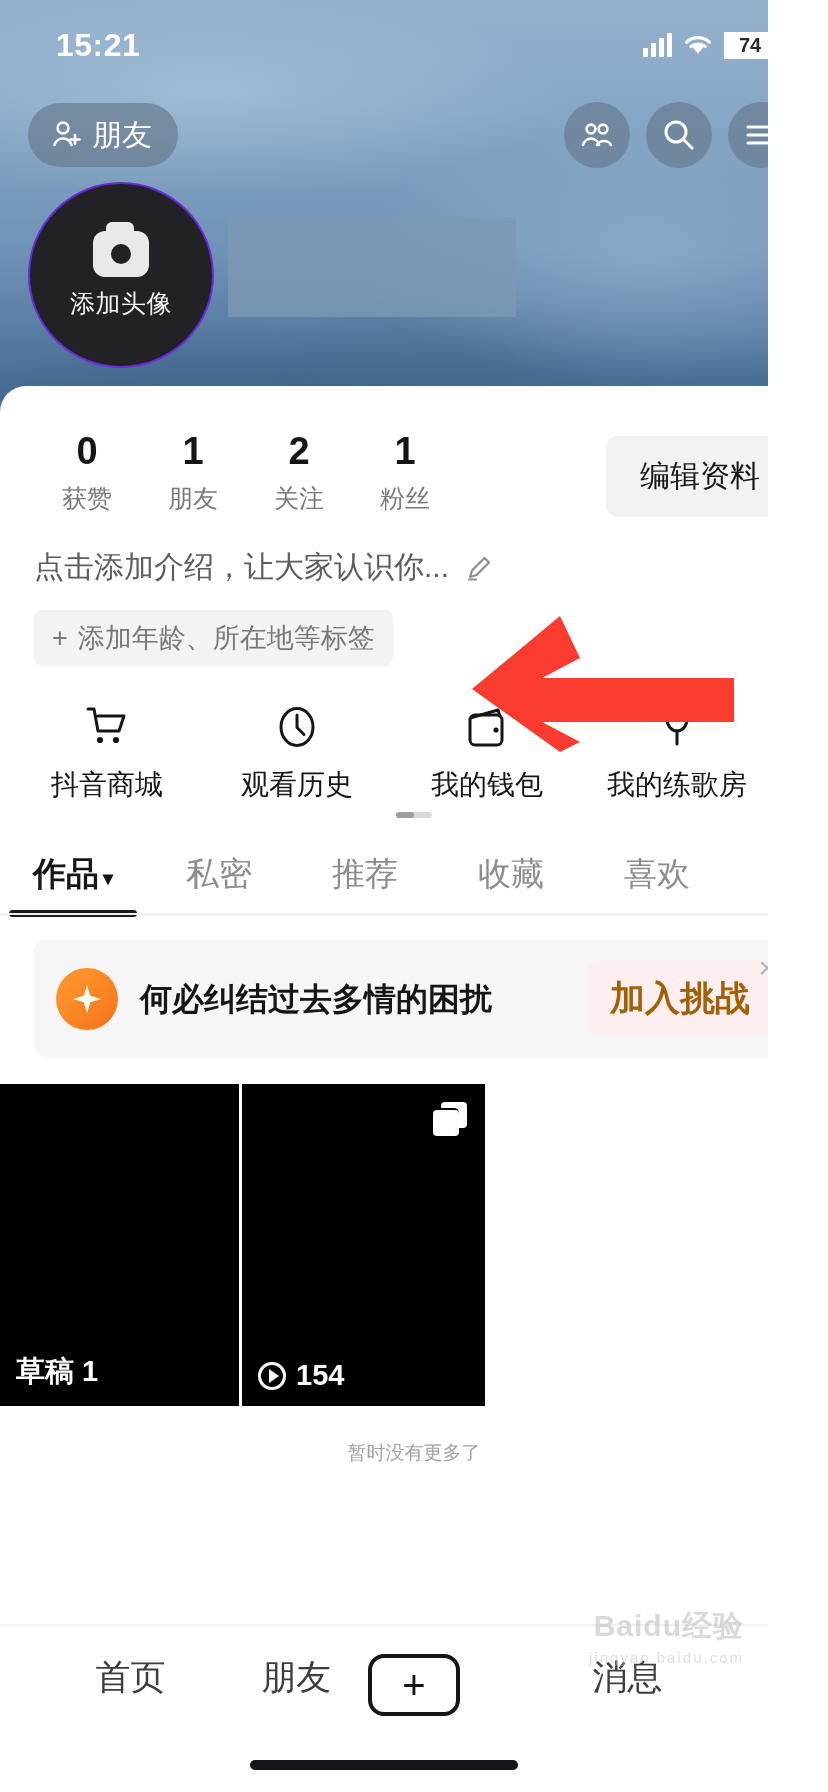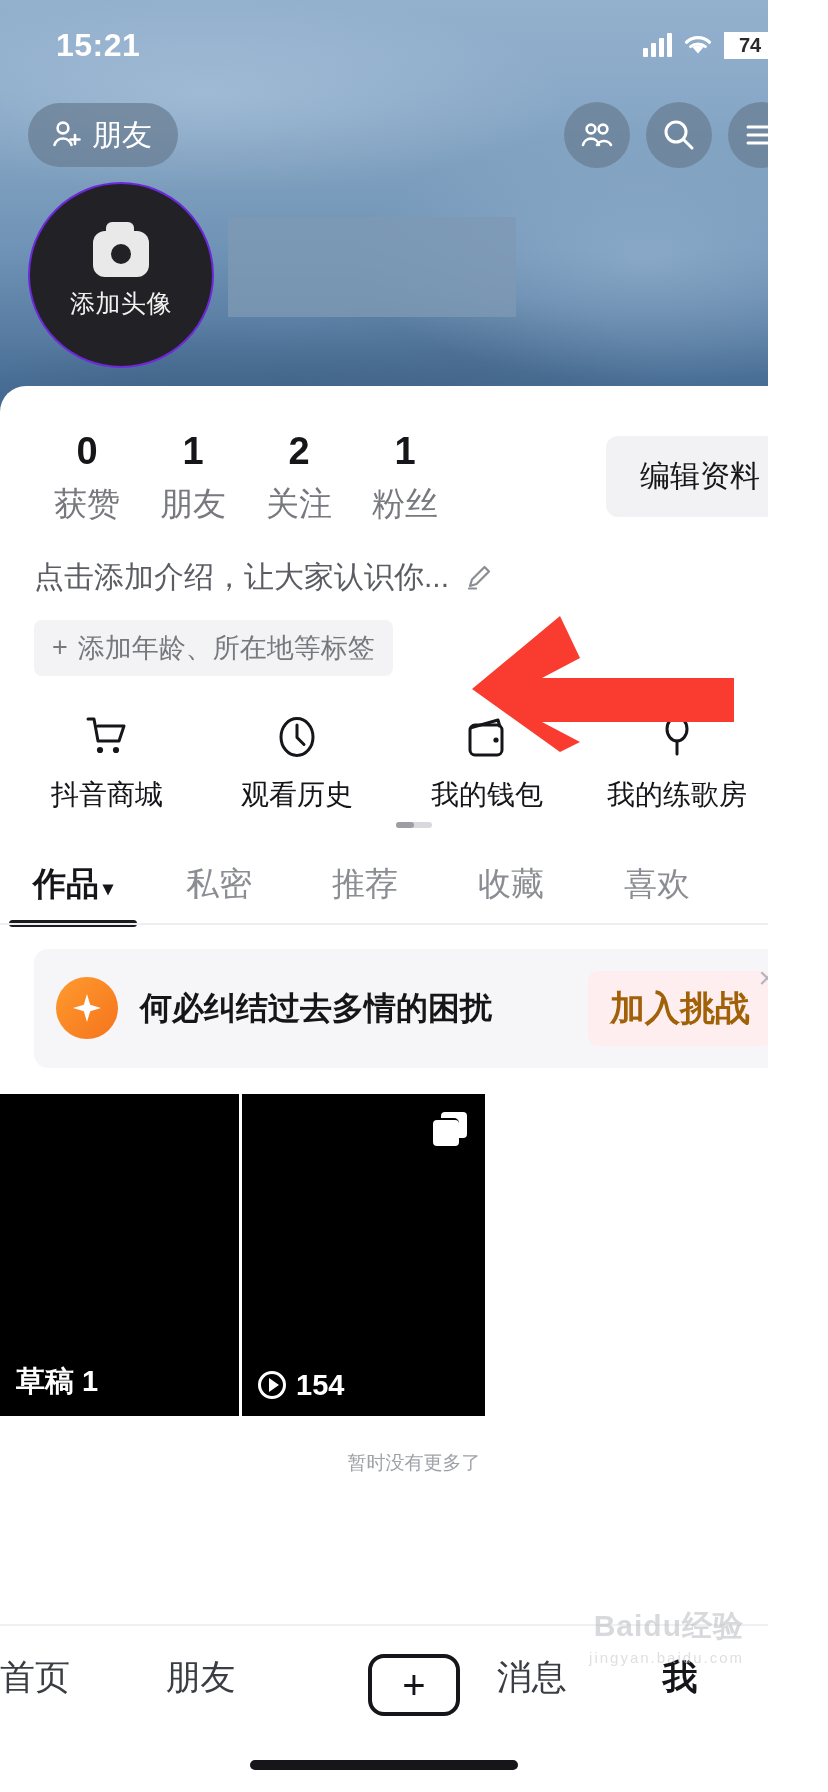--- a/index.html
+++ b/index.html
@@ -107,21 +107,21 @@
     background:#fff; border-radius:26px 26px 0 0; z-index:22;
     padding:0 0 0 0; min-height:1406px;
   }
 
   
   .stats-row{
     display:flex; align-items:flex-start; padding:46px 34px 0 34px;
   }
   .stat{ width:106px; text-align:center; }
   .stat .num{ font-size:38px; font-weight:700; color:#16161a; line-height:1.05; }
-  .stat .cap{ font-size:33px; color:#77797f; margin-top:10px; }
+  .stat .cap{ font-size:25px; color:#77797f; margin-top:10px; }
   .edit-btn{
     margin-left:auto; margin-top:4px;
     background:#f2f2f4; border-radius:12px;
     padding:20px 34px; font-size:30px; font-weight:400; color:#16161a;
   }
 
   
   .bio{
     display:flex; align-items:center; gap:14px;
     padding:30px 34px 0 34px; font-size:30px; color:#5b5d63;
@@ -232,21 +232,21 @@
     text-align:center; font-size:19px; color:#a0a2a8; padding:34px 0 0 0;
   }
 
   
   .bottom-nav{
     position:absolute; left:0; bottom:0; width:828px; height:168px; background:#fff;
     border-top:2px solid #f0f0f2; z-index:50;
     display:flex; align-items:flex-start; padding-top:28px;
   }
   .nav-item{
-    flex:1 1 0; text-align:left; font-size:35px; color:#3b3d44;
+    flex:1 1 0; text-align:right; font-size:35px; color:#3b3d44;
   }
   .nav-item.me{ font-weight:700; color:#16161a; }
   .plus-box{
     width:92px; height:62px; border:4px solid #16161a; border-radius:16px;
     display:flex; align-items:center; justify-content:center; margin:0 auto;
     font-size:40px; font-weight:400; color:#16161a; line-height:1;
   }
   .home-indicator{
     position:absolute; left:50%; transform:translateX(-50%); bottom:22px;
     width:268px; height:10px; border-radius:5px; background:#16161a; z-index:60;

